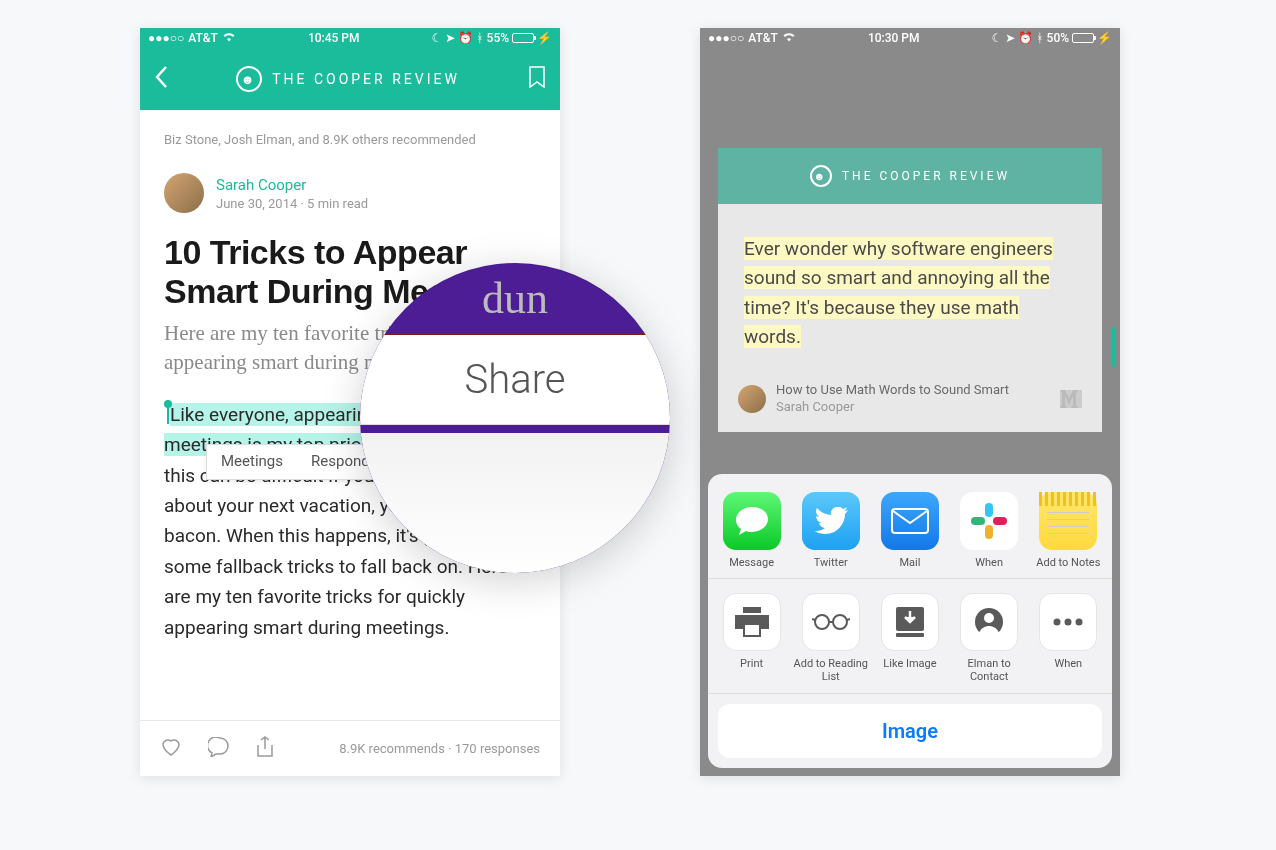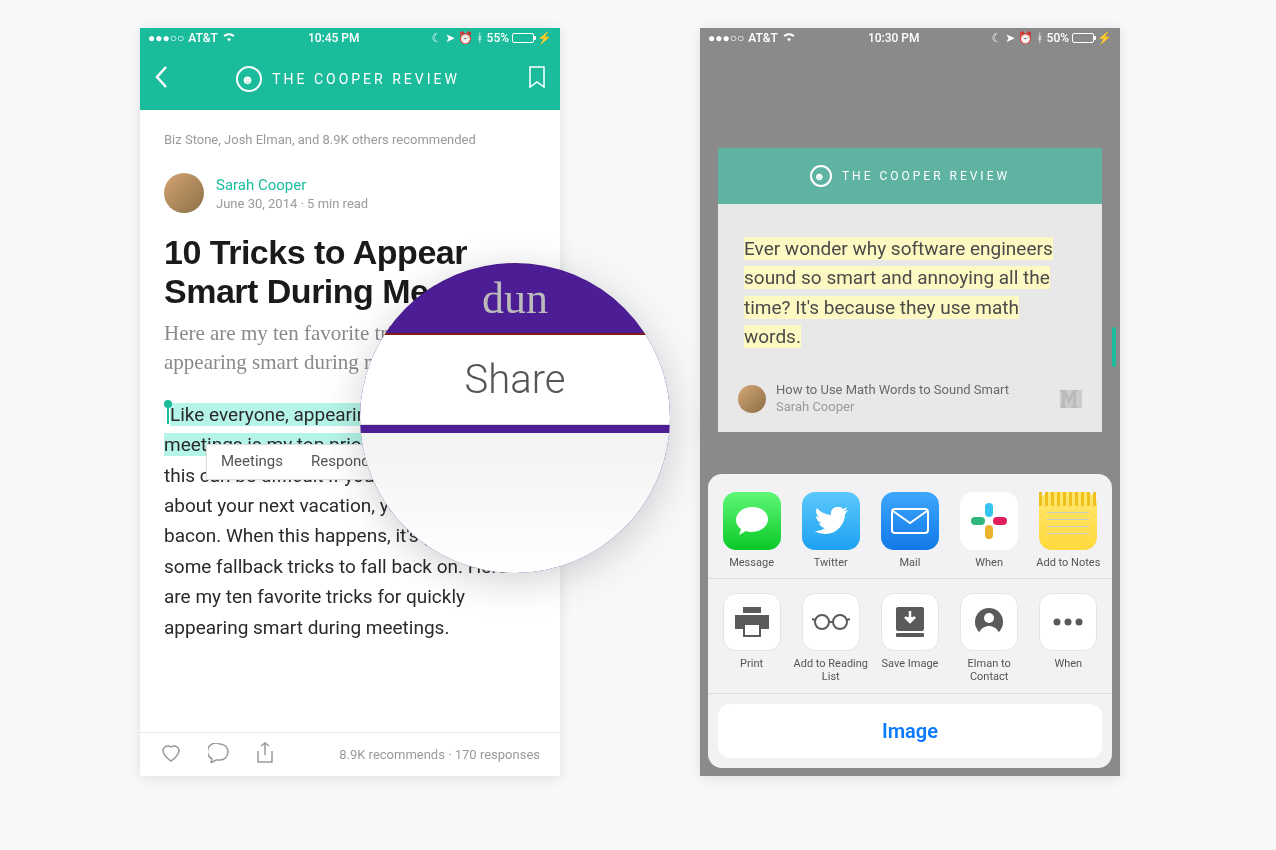--- a/index.html
+++ b/index.html
@@ -29,21 +29,21 @@
 .article-title{font-size:34px;font-weight:800;line-height:1.15;margin-bottom:8px;color:#1a1a1a;font-family:"Helvetica Neue",sans-serif;letter-spacing:-0.5px}
 .article-subtitle{font-size:21px;color:#8a8a8a;line-height:1.35;margin-bottom:24px;font-family:Georgia,serif}
 .article-body{font-size:19px;line-height:1.6;color:#2a2a2a;font-family:Georgia,"Times New Roman",serif;margin-bottom:20px}
 .highlight{background:#b5f4e8}
 .sel-handle{display:inline-block;width:8px;height:8px;background:#1abc9c;border-radius:50%;vertical-align:top;position:relative}
 .sel-handle.left{margin-right:-2px}
 .sel-handle.right{margin-left:0}
 .sel-handle::after{content:"";position:absolute;width:2px;height:24px;background:#1abc9c;left:3px}
 .sel-handle.left::after{top:0}
 .sel-handle.right::after{bottom:0}
-.footer-bar{position:absolute;bottom:0;left:0;right:0;height:44px;border-top:1px solid #e8e8e8;background:#fff;display:flex;align-items:center;padding:0 20px;justify-content:space-between}
+.footer-bar{position:absolute;bottom:0;left:0;right:0;height:56px;border-top:1px solid #e8e8e8;background:#fff;display:flex;align-items:center;padding:0 20px;justify-content:space-between}
 .footer-icons{display:flex;gap:26px;align-items:center}
 .footer-stats{font-size:13px;color:#9a9a9a}
 .icon-heart{width:22px;height:20px}
 .icon-comment{width:22px;height:20px}
 .icon-share{width:18px;height:22px}
 .context-menu{position:absolute;left:206px;top:444px;background:#fff;border:1px solid #ddd;display:flex;font-size:15px;color:#555;height:36px;box-shadow:0 2px 4px rgba(0,0,0,0.08)}
 .context-menu span{padding:7px 14px}
 .magnifier{position:absolute;left:360px;top:263px;width:310px;height:310px;border-radius:50%;background:#4c1d95;box-shadow:0 8px 40px rgba(0,0,0,0.18),inset 0 0 0 1px rgba(0,0,0,0.05);overflow:hidden}
 .mag-content{position:relative;width:100%;height:100%}
 .mag-top-text{position:absolute;top:10px;left:50%;transform:translateX(-50%);font-size:44px;color:#bbb;font-family:Georgia,serif}
@@ -290,21 +290,21 @@
         <span class="share-label">Add to Reading List</span>
       </div>
       <div class="share-item">
         <div class="share-icon white">
           <svg width="28" height="30" viewBox="0 0 28 30">
               <rect y="0" width="28" height="24" rx="2" fill="#5a5a5a"></rect>
               <path fill="#fff" d="M14 4v10m-5-4l5 5 5-5" stroke="#fff" stroke-width="2.5"></path>
               <rect y="26" width="28" height="4" rx="1" fill="#5a5a5a"></rect>
             </svg>
         </div>
-        <span class="share-label">Save Image</span>
+        <span class="share-label">Like Image</span>
       </div>
       <div class="share-item">
         <div class="share-icon white">
           <svg width="30" height="30" viewBox="0 0 30 30">
               <circle cx="15" cy="15" r="14" fill="#5a5a5a"></circle>
               <circle cx="15" cy="11" r="5" fill="#fff"></circle>
               <path fill="#fff" d="M5 26c2-5 6-7 10-7s8 2 10 7a14 14 0 01-20 0z"></path>
             </svg>
         </div>
         <span class="share-label">Elman to Contact</span>

